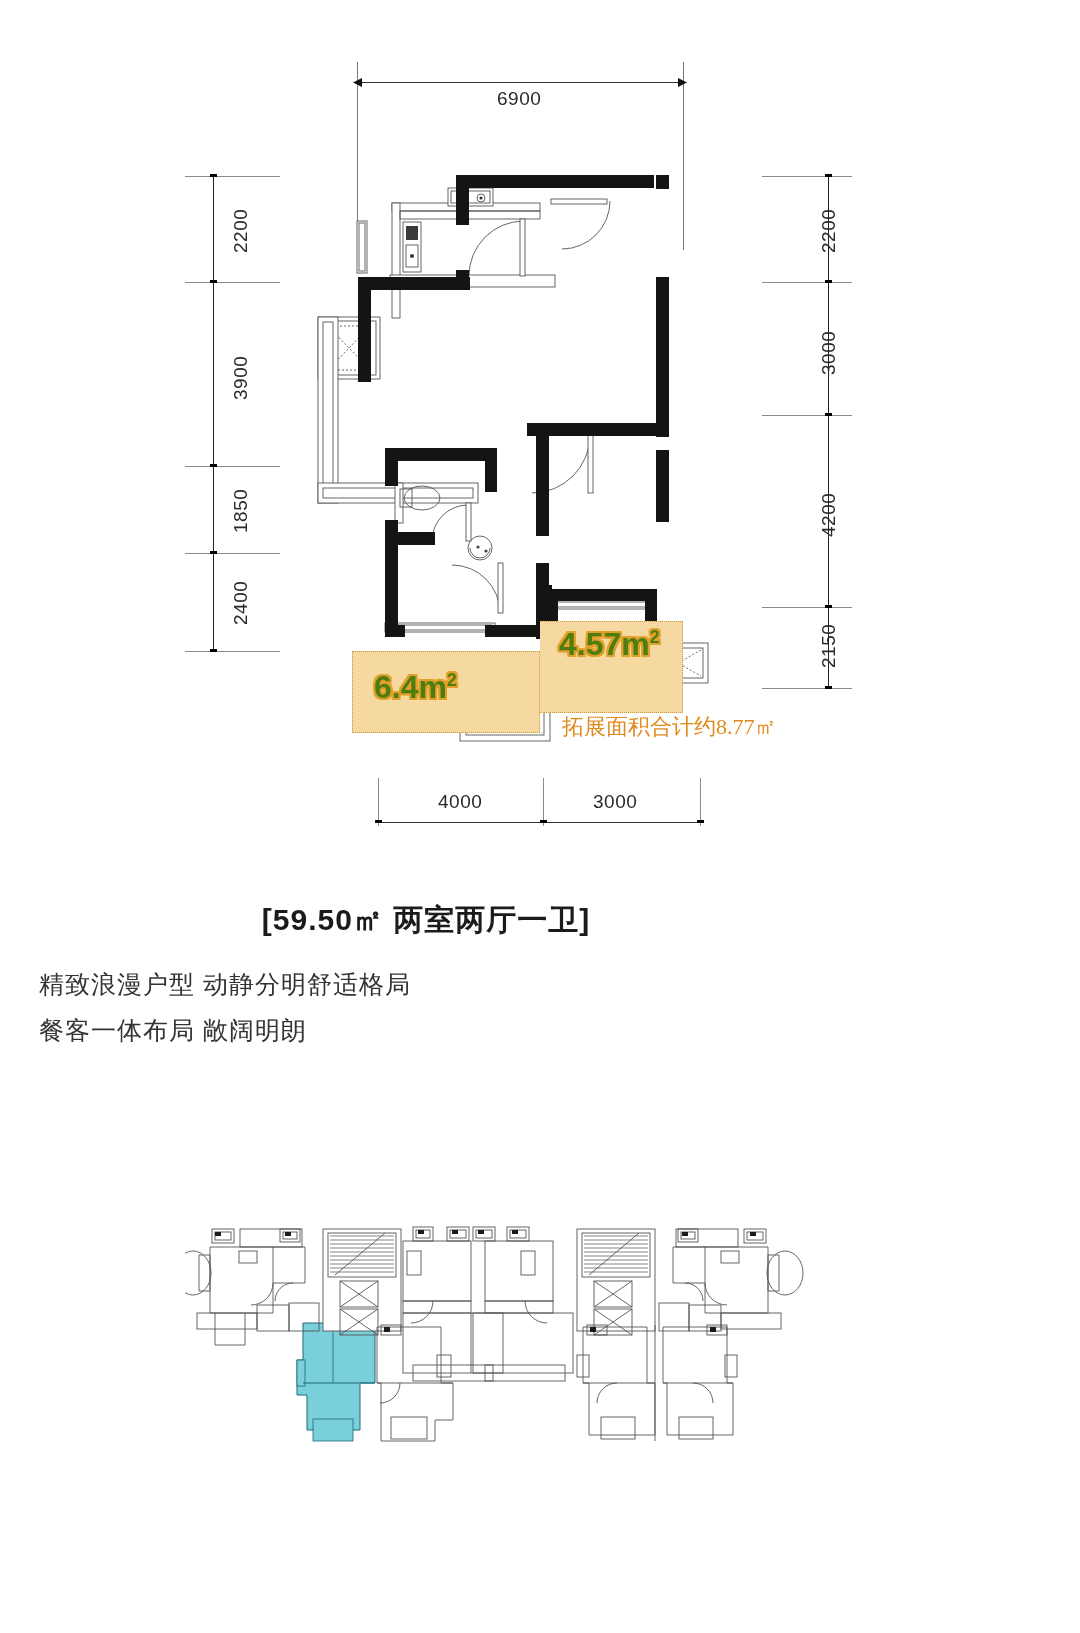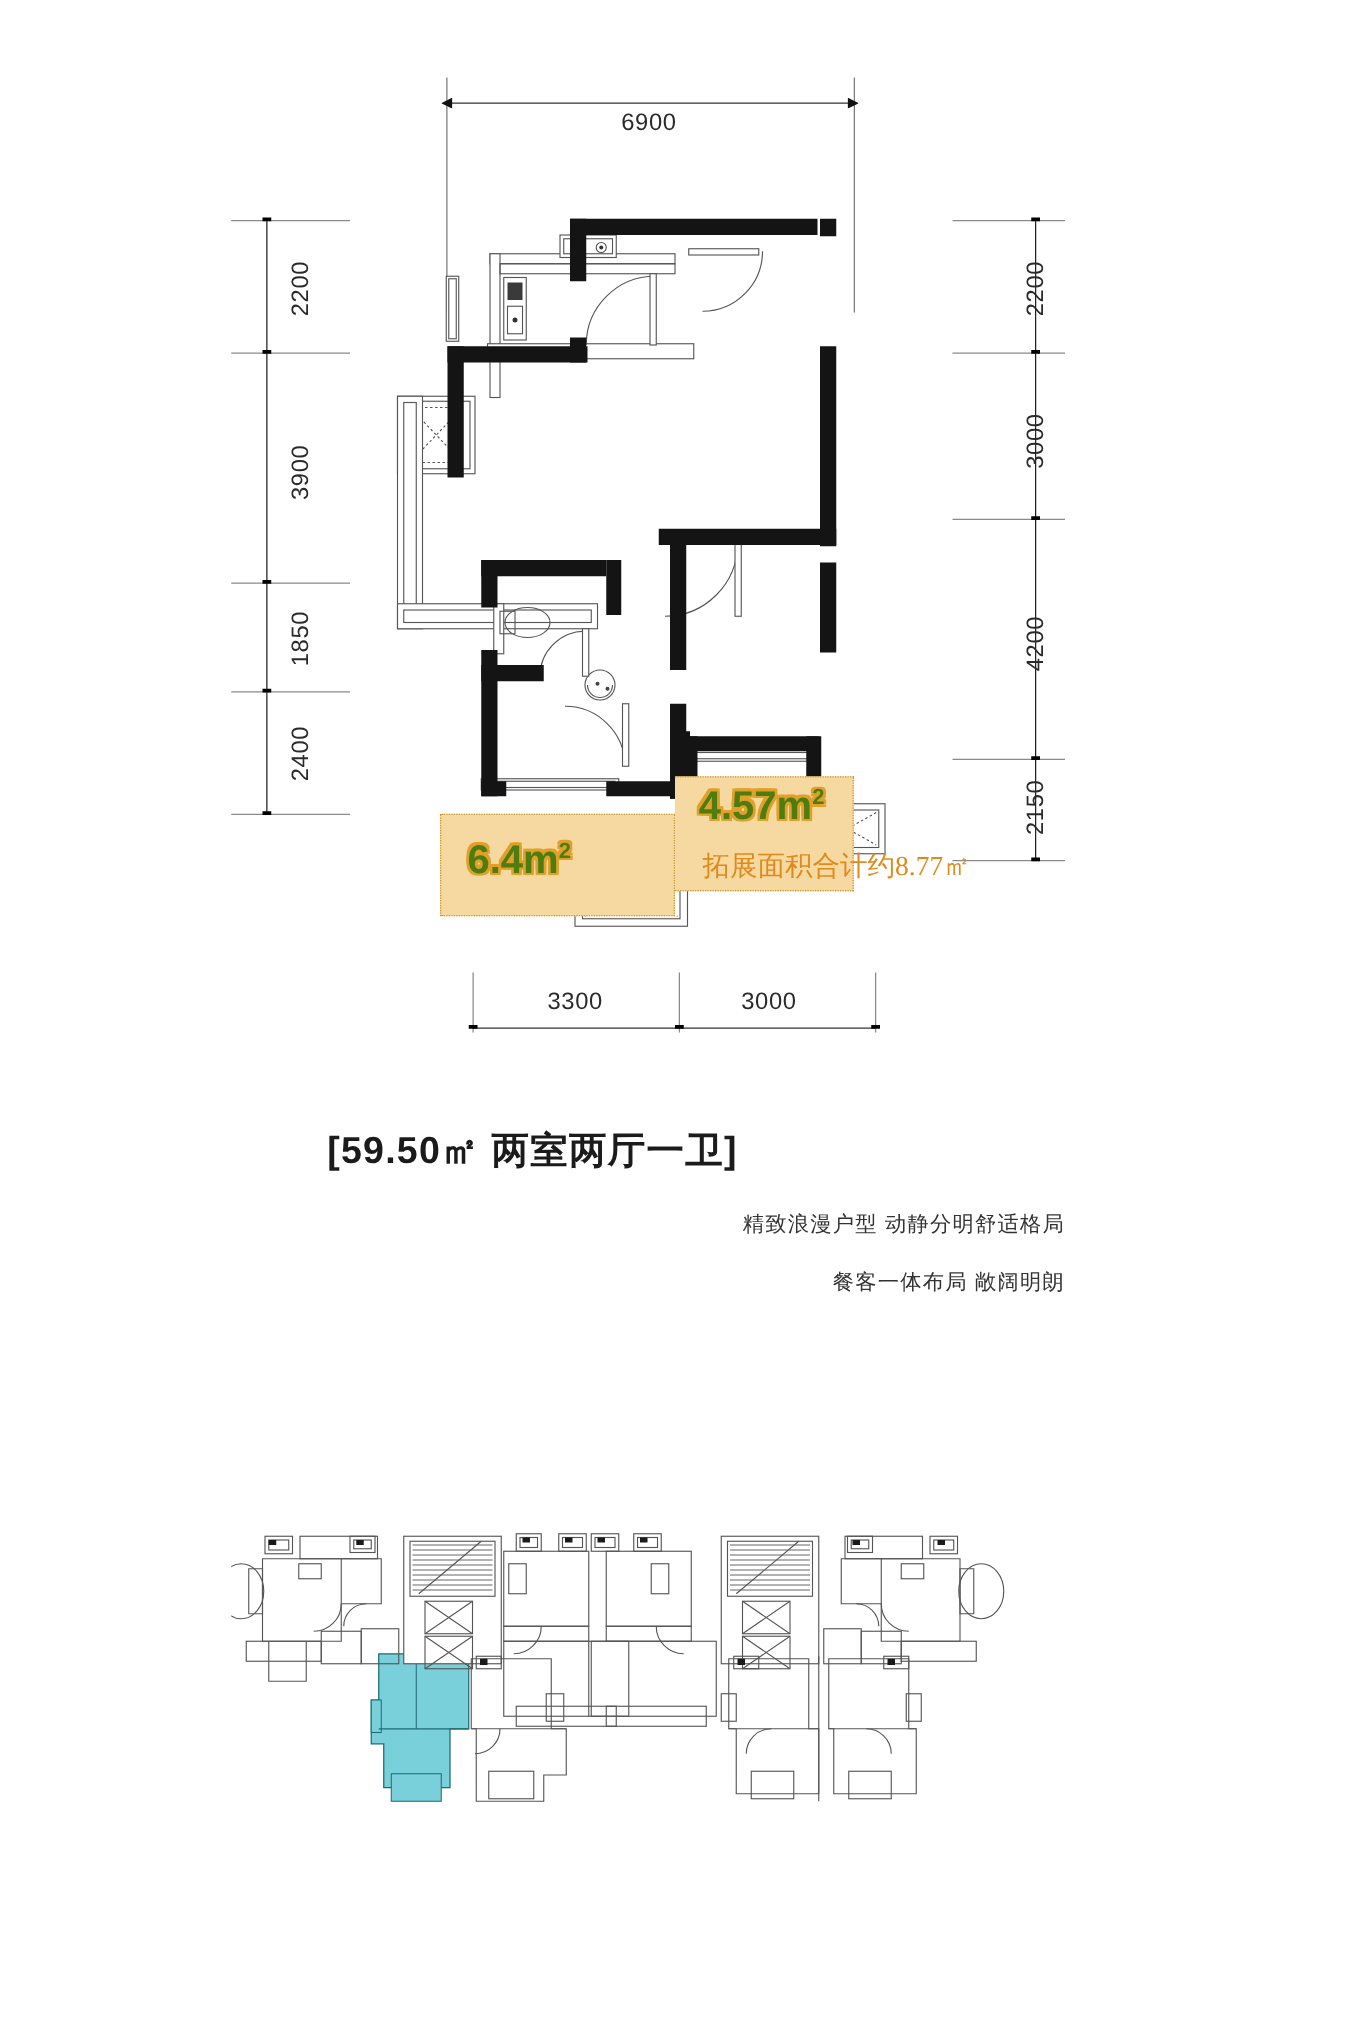--- a/index.html
+++ b/index.html
@@ -73,25 +73,26 @@
     text-align: center;
     font-size: 30px;
     font-weight: bold;
     color: #1b1b1b;
     font-family: "Liberation Sans", sans-serif;
     letter-spacing: 1px;
   }
   .desc-line {
     position: absolute;
     width: 100%;
-    text-align: right;
-    font-size: 17px;
+    text-align: left;
+    font-size: 25px;
     color: #333333;
     font-family: "Liberation Sans", sans-serif;
     letter-spacing: 1px;
+    padding-left: 39px;
   }
 
   
   #compass-wrap { position: absolute; left: 918px; top: 1418px; width: 60px; height: 80px; }
   #compass-n {
     position: absolute; top: 0; left: 0; width: 60px;
     text-align: center;
     font-family: "Liberation Serif", "DejaVu Serif", serif;
     font-weight: bold;
     font-size: 22px;
@@ -154,21 +155,21 @@
   <div class="dimtext vert" style="left:818px; top:537px;">4200</div>
   <div class="dimtext vert" style="left:818px; top:668px;">2150</div>
 
   <div class="line-v" style="left:378px; top:778px; height:48px; background:#8a8a8a;"></div>
   <div class="line-v" style="left:543px; top:778px; height:48px; background:#8a8a8a;"></div>
   <div class="line-v" style="left:700px; top:778px; height:48px; background:#8a8a8a;"></div>
   <div class="line-h" style="left:378px; top:822px; width:322px; background:#333;"></div>
   <div class="tick" style="left:375px; top:820px; width:7px; height:3px;"></div>
   <div class="tick" style="left:540px; top:820px; width:7px; height:3px;"></div>
   <div class="tick" style="left:697px; top:820px; width:7px; height:3px;"></div>
-  <div class="dimtext" style="left:438px; top:791px;">3300</div>
+  <div class="dimtext" style="left:438px; top:791px;">4000</div>
   <div class="dimtext" style="left:593px; top:791px;">3000</div>
 
   <svg class="abs" style="left:300px; top:165px;" width="420" height="600" viewBox="0 0 420 600">
 
     <g>
       <rect x="18" y="152" width="62" height="62" class="thinfill"></rect>
       <rect x="22" y="156" width="54" height="54" class="thin"></rect>
       <rect x="28" y="161" width="42" height="44" class="thin" stroke-dasharray="2 2"></rect>
       <path d="M28 161 L70 205 M70 161 L28 205" class="thin" stroke-dasharray="2 2"></path>
       <rect x="18" y="152" width="20" height="186" class="thinfill"></rect>
@@ -287,21 +288,21 @@
   <div class="balcony" style="left:540px; top:621px; width:143px; height:92px;
               border-left:none;"></div>
 
   <div class="area-label" style="left:374px; top:669px; font-size:32px;">
     <span>6.4m</span><sup>2</sup>
   </div>
   <div class="area-label" style="left:559px; top:626px; font-size:32px;">
     <span>4.57m</span><sup>2</sup>
   </div>
 
-  <div class="expand-note" style="left:562px; top:678px;">拓展面积合计约8.77㎡</div>
+  <div class="expand-note" style="left:562px; top:712px;">拓展面积合计约8.77㎡</div>
 
   <div class="title-line" style="top:900px;">[59.50㎡ 两室两厅一卫]</div>
   <div class="desc-line" style="top:968px;">精致浪漫户型 动静分明舒适格局</div>
   <div class="desc-line" style="top:1014px;">餐客一体布局 敞阔明朗</div>
 
   <svg id="siteplan" viewBox="0 0 700 260" preserveAspectRatio="xMidYMid meet">
 
     <g>
       <path d="M118 128 L175 128 L175 135 L190 135 L190 188 L175 188 L175 235 L122 235 L122 200 L112 200 L112 165 L118 165 Z" fill="#79cfda" stroke="#1d6b75" stroke-width="1"></path>
       <rect x="112" y="165" width="8" height="26" fill="#79cfda" stroke="#1d6b75" stroke-width=".8"></rect>

